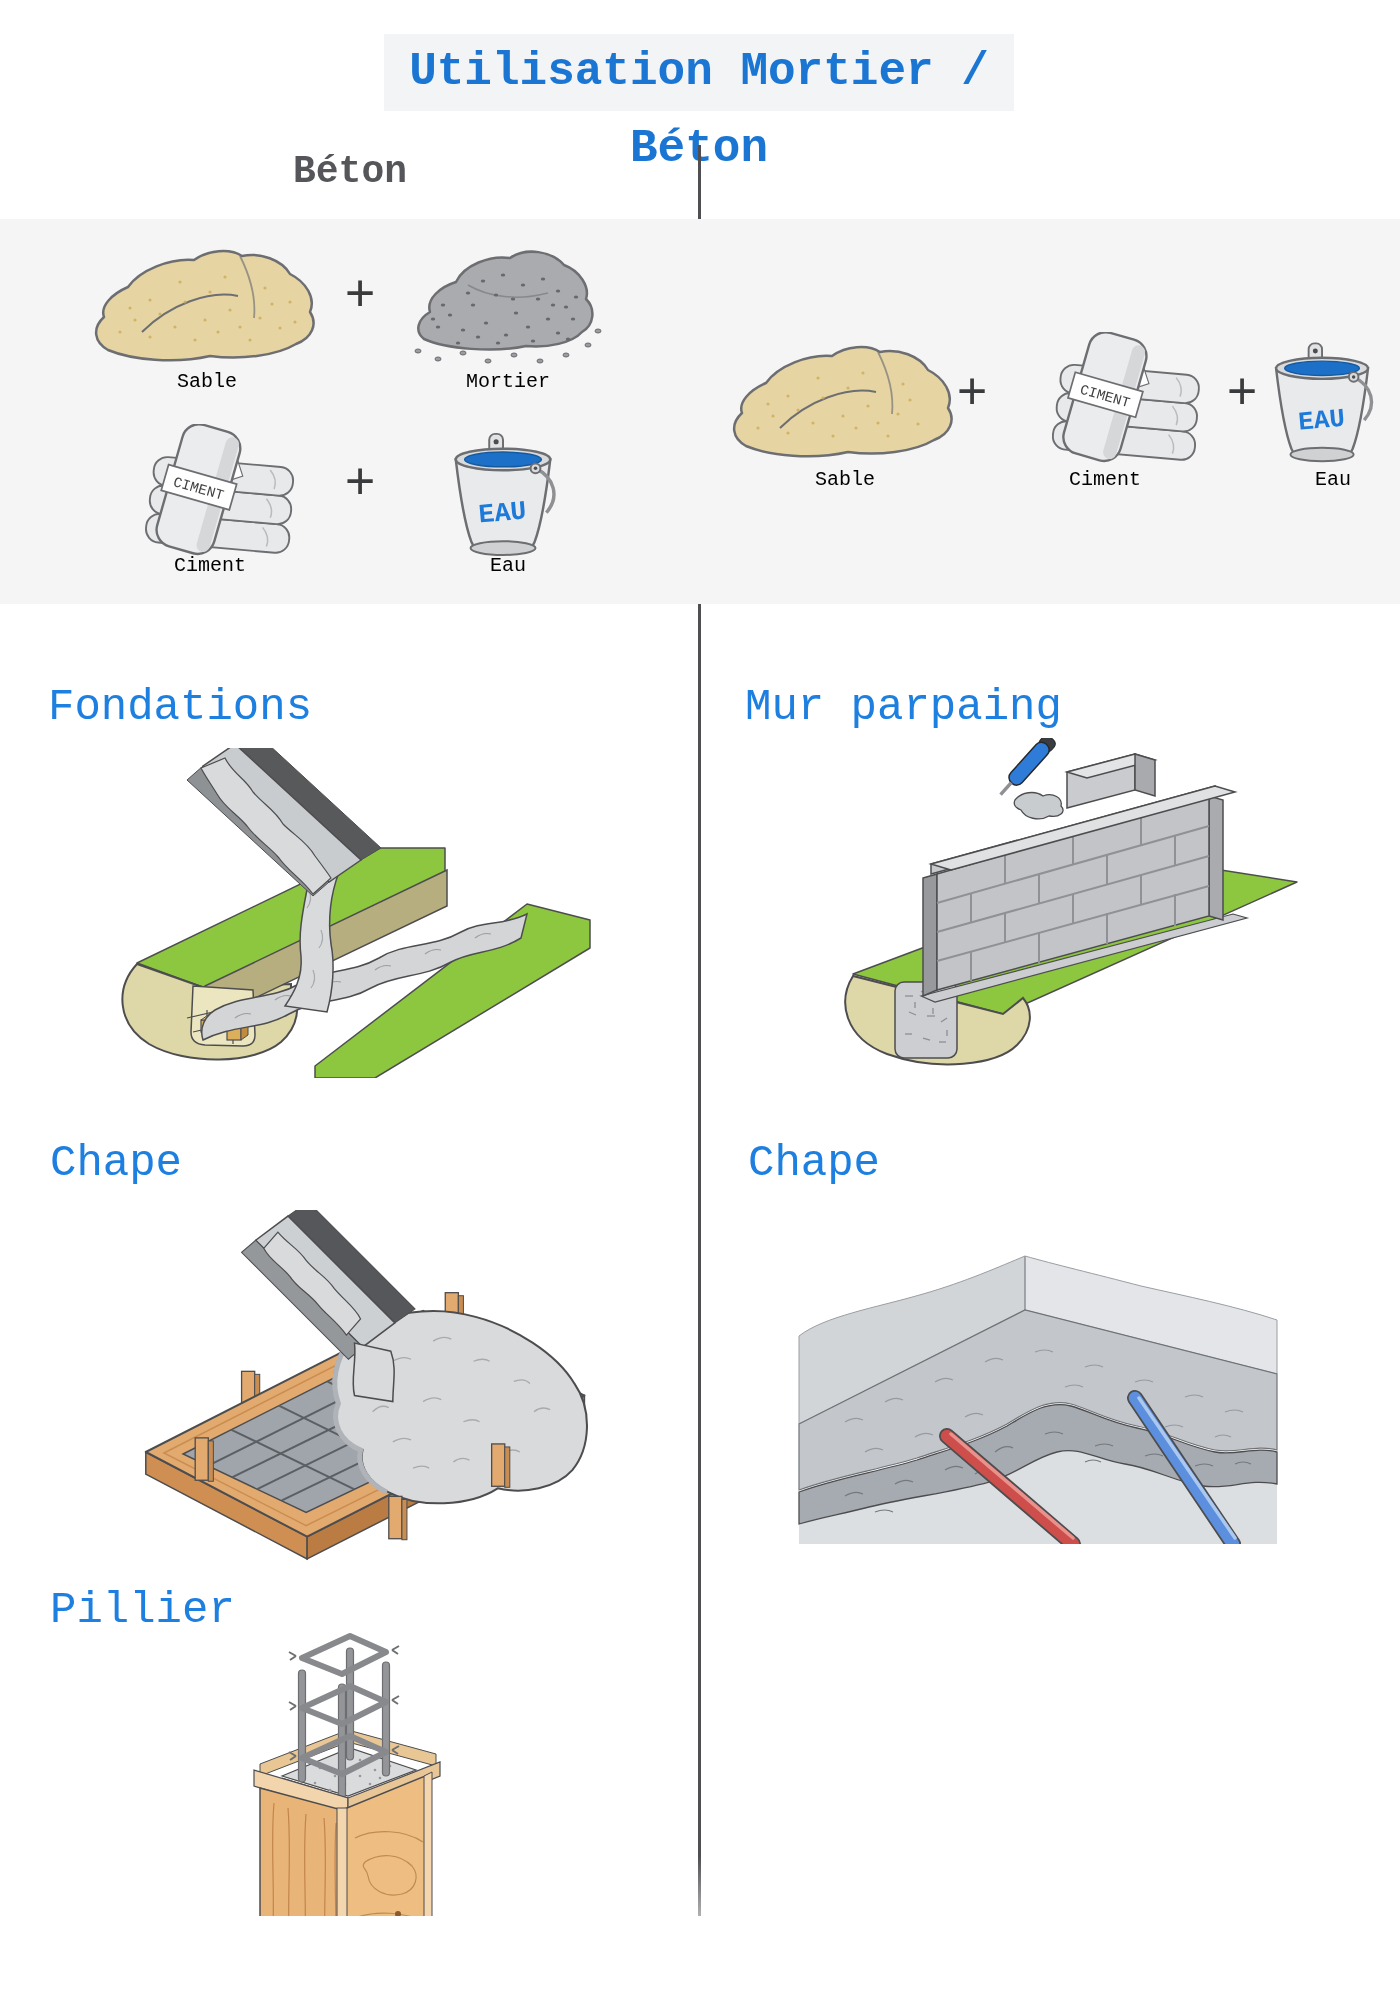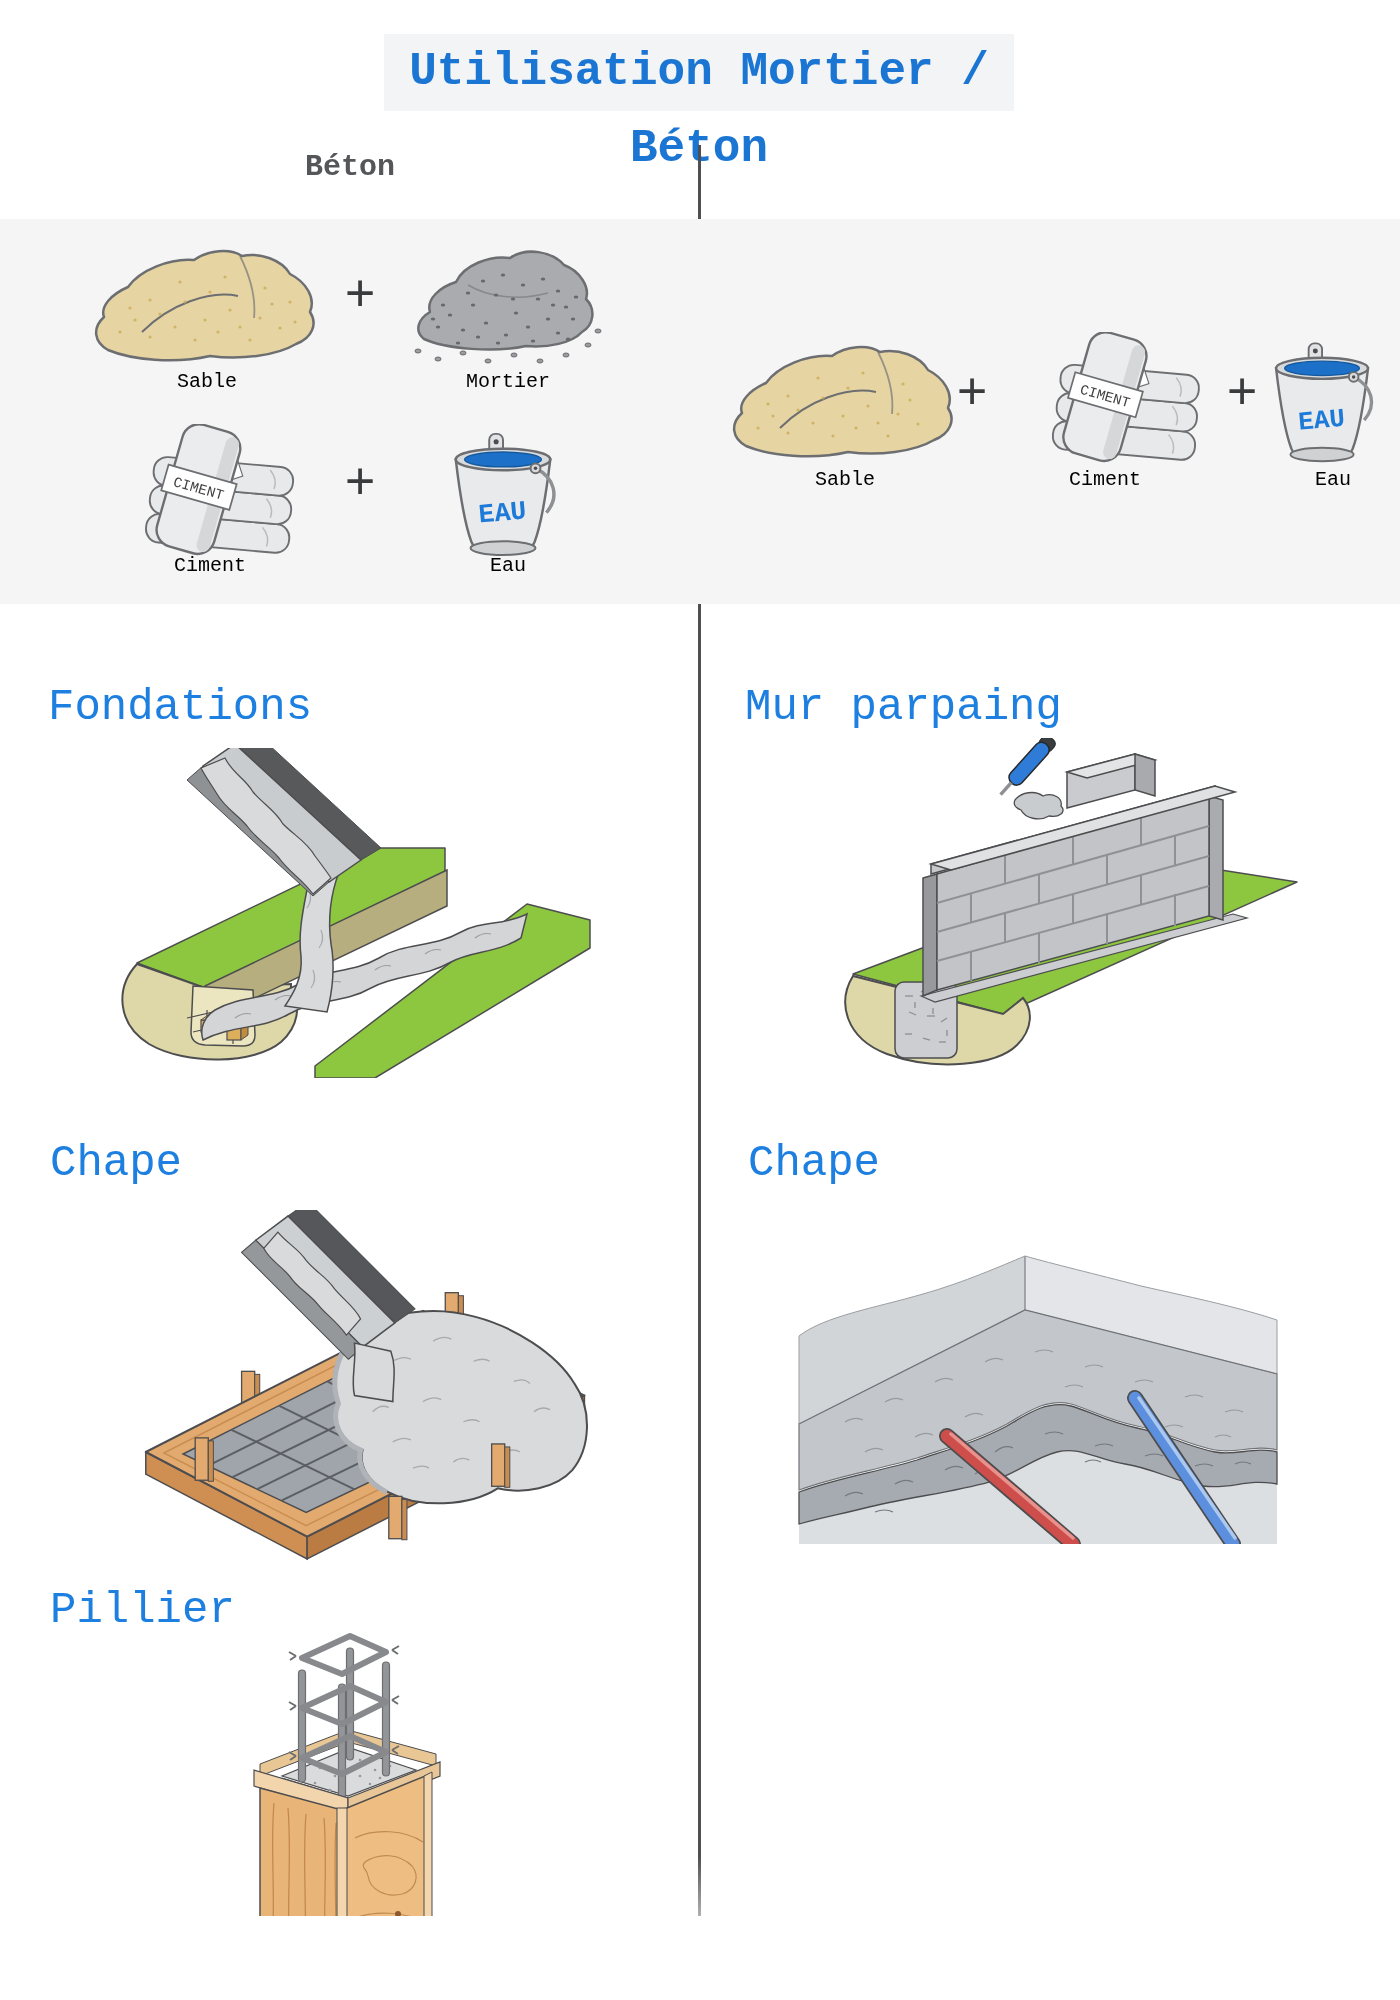--- a/index.html
+++ b/index.html
@@ -6,21 +6,21 @@
   #canvas{
     position:relative;width:1400px;height:1916px;background:#ffffff;
     font-family:Liberation Mono, monospace;overflow:hidden;
   }
   .abs{position:absolute;}
   .title-box{
     background:#f3f4f6;text-align:center;
     font-size:46px;font-weight:bold;color:#1a76d2;line-height:77px;
   }
   .col-header{
-    text-align:center;font-size:30px;font-weight:600;color:#55565a;
+    text-align:center;font-size:38px;font-weight:600;color:#55565a;
   }
   .divider{background:linear-gradient(#4f4f52 94%,rgba(79,79,82,0));}
   .band{background:#f5f5f6;}
   .ing-label{
     text-align:center;font-size:20px;font-weight:500;color:#000000;
   }
   .plus{
     text-align:center;font-size:52px;font-weight:400;color:#3a3b3d;line-height:52px;
   }
   .section-label{

